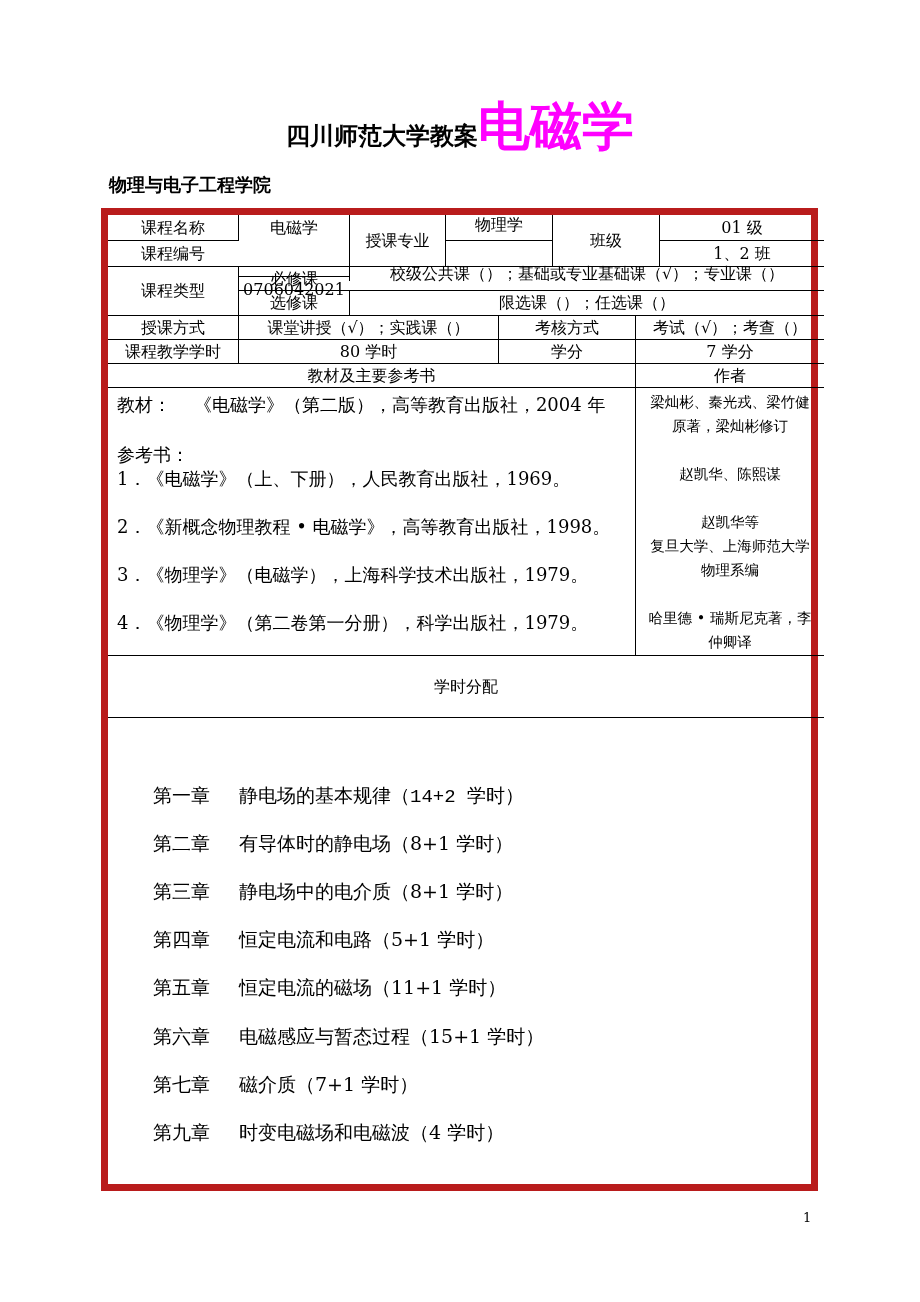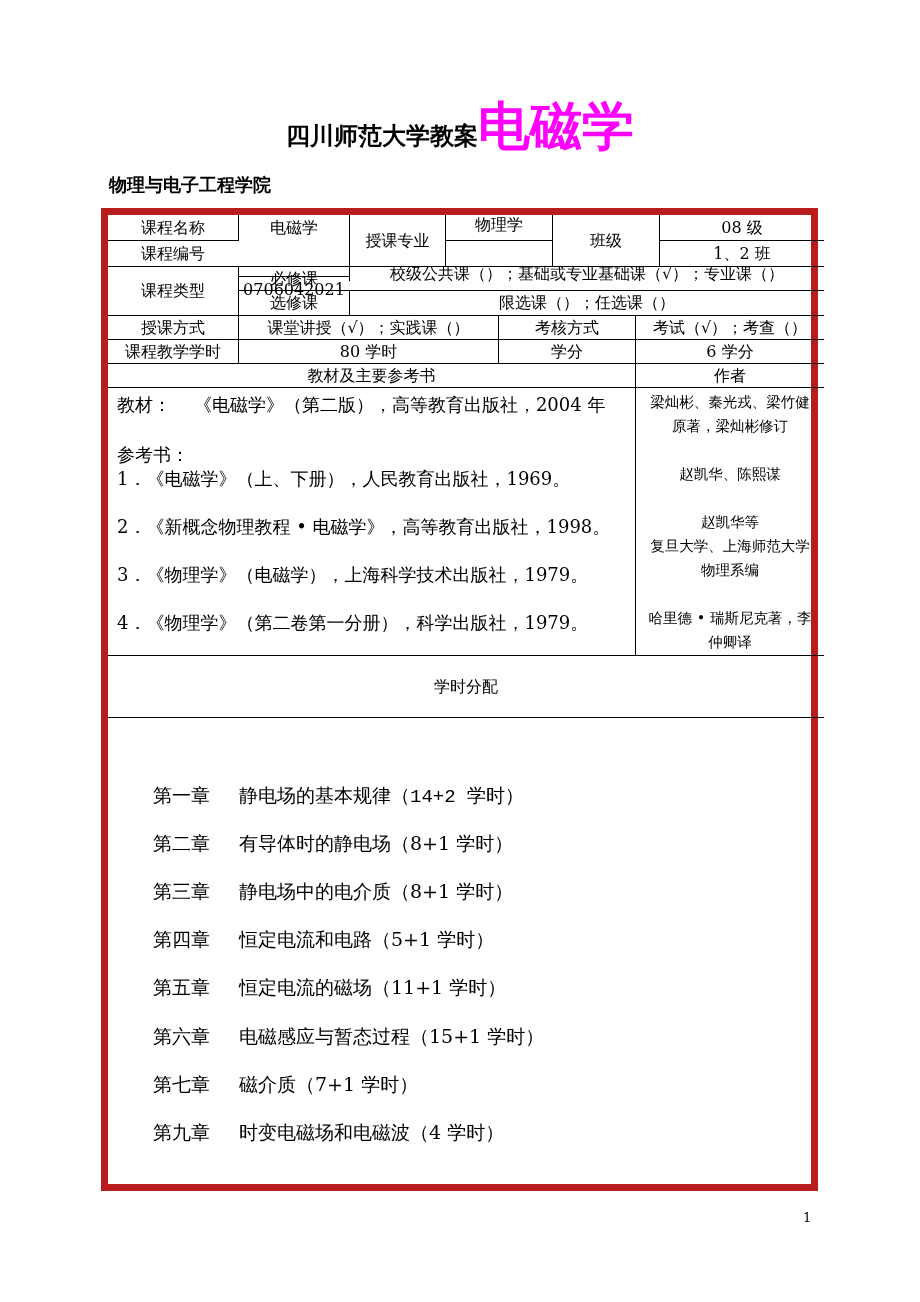--- a/index.html
+++ b/index.html
@@ -29,42 +29,42 @@
 </div>
 <div class="college">物理与电子工程学院</div>
 
 <div class="grid" style="height:983px;">
 
   <div class="abs" style="left:0;top:0;width:130px;height:26px;">课程名称</div>
   <div class="abs bl" style="left:130px;top:0;width:111px;height:26px;">电磁学</div>
   <div class="abs bl" style="left:241px;top:0;width:96px;height:51px;">授课专业</div>
   <div class="abs bl" style="left:337px;top:0;width:107px;height:26px;align-items:flex-start;padding-top:2px;">物理学</div>
   <div class="abs bl" style="left:444px;top:0;width:107px;height:51px;">班级</div>
-  <div class="abs bl" style="left:551px;top:0;width:165px;height:25px;">08 级</div>
+  <div class="abs bl" style="left:551px;top:0;width:165px;height:25px;">01 级</div>
 
   <div class="abs bt" style="left:0;top:25px;width:130px;height:26px;">课程编号</div>
   <div class="abs bl bt" style="left:130px;top:25px;width:111px;height:26px;margin-top:36px;">0706042021</div>
   <div class="abs bl bt" style="left:337px;top:25px;width:107px;height:26px;"></div>
   <div class="abs bl bt" style="left:551px;top:25px;width:165px;height:26px;">1、2 班</div>
 
   <div class="abs bt" style="left:0;top:51px;width:130px;height:49px;">课程类型</div>
   <div class="abs bl bt" style="left:130px;top:51px;width:111px;height:25px;">必修课</div>
   <div class="abs bl bt" style="left:241px;top:51px;width:475px;height:15px;">校级公共课（）；基础或专业基础课（√）；专业课（）</div>
   <div class="abs bl bt" style="left:130px;top:75px;width:111px;height:25px;">选修课</div>
   <div class="abs bl bt" style="left:241px;top:75px;width:475px;height:25px;">限选课（）；任选课（）</div>
 
   <div class="abs bt" style="left:0;top:100px;width:130px;height:25px;">授课方式</div>
   <div class="abs bl bt" style="left:130px;top:100px;width:260px;height:25px;">课堂讲授（√）；实践课（）</div>
   <div class="abs bl bt" style="left:390px;top:100px;width:137px;height:25px;">考核方式</div>
   <div class="abs bl bt" style="left:527px;top:100px;width:189px;height:25px;">考试（√）；考查（）</div>
 
   <div class="abs bt" style="left:0;top:124px;width:130px;height:25px;">课程教学学时</div>
   <div class="abs bl bt" style="left:130px;top:124px;width:260px;height:25px;">80 学时</div>
   <div class="abs bl bt" style="left:390px;top:124px;width:137px;height:25px;">学分</div>
-  <div class="abs bl bt" style="left:527px;top:124px;width:189px;height:25px;">6 学分</div>
+  <div class="abs bl bt" style="left:527px;top:124px;width:189px;height:25px;">7 学分</div>
 
   <div class="abs bt" style="left:0;top:148px;width:527px;height:24px;">教材及主要参考书</div>
   <div class="abs bl bt" style="left:527px;top:148px;width:189px;height:24px;">作者</div>
 
   <div class="abs bt" style="left:0;top:172px;width:527px;height:268px;"></div>
   <div class="abs bl bt" style="left:527px;top:172px;width:189px;height:268px;"></div>
 
   <div class="ref-text" style="left:9px;top:178px;white-space:pre;">教材：    《电磁学》（第二版），高等教育出版社，2004 年</div>
   <div class="ref-text" style="left:9px;top:228px;">参考书：</div>
   <div class="ref-text" style="left:9px;top:252px;">1．《电磁学》（上、下册），人民教育出版社，1969。</div>

